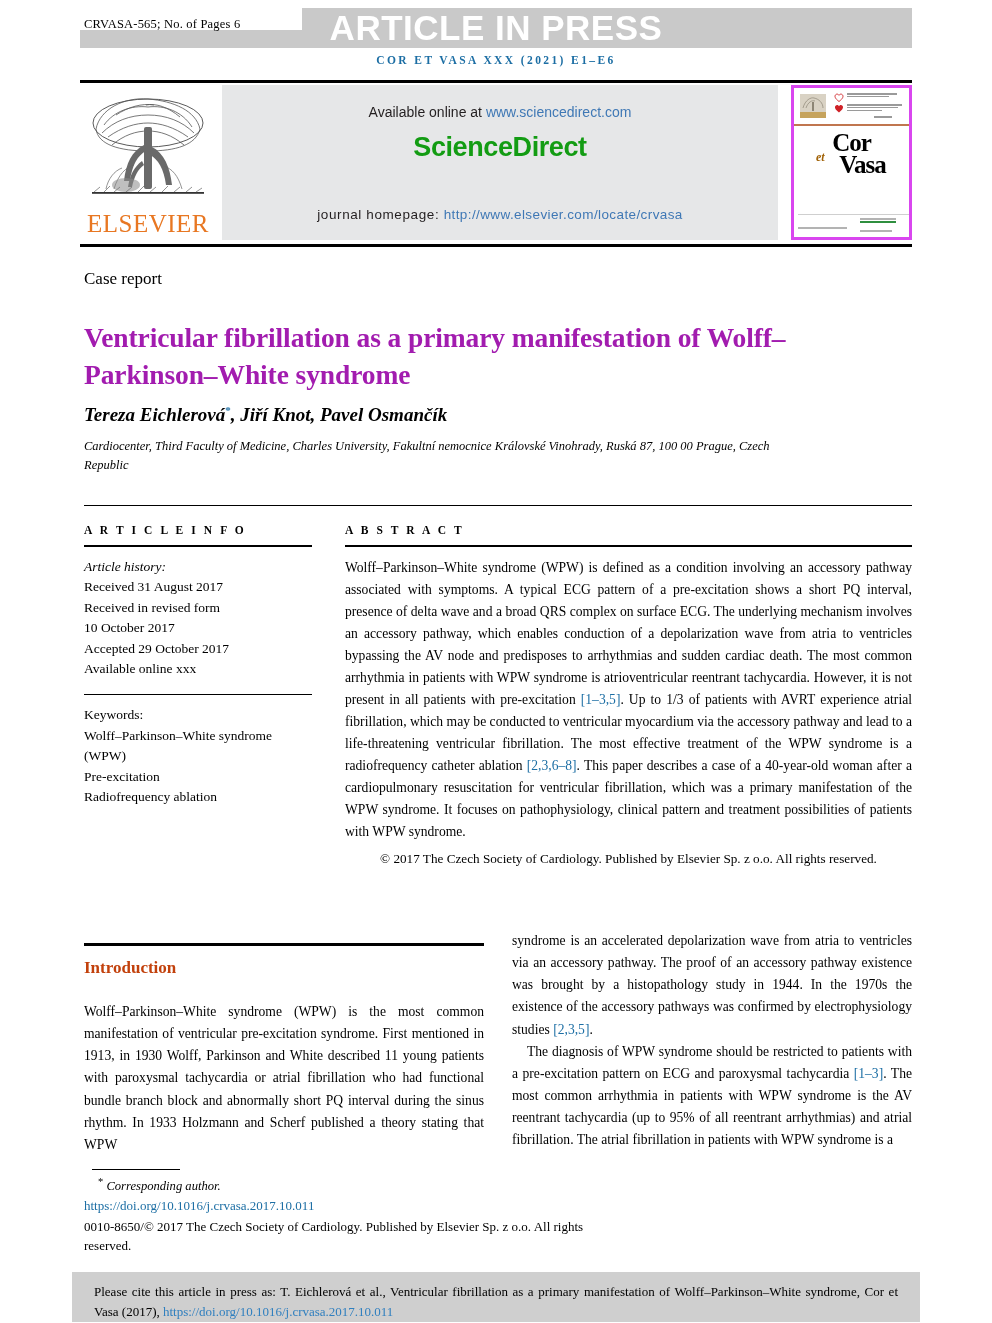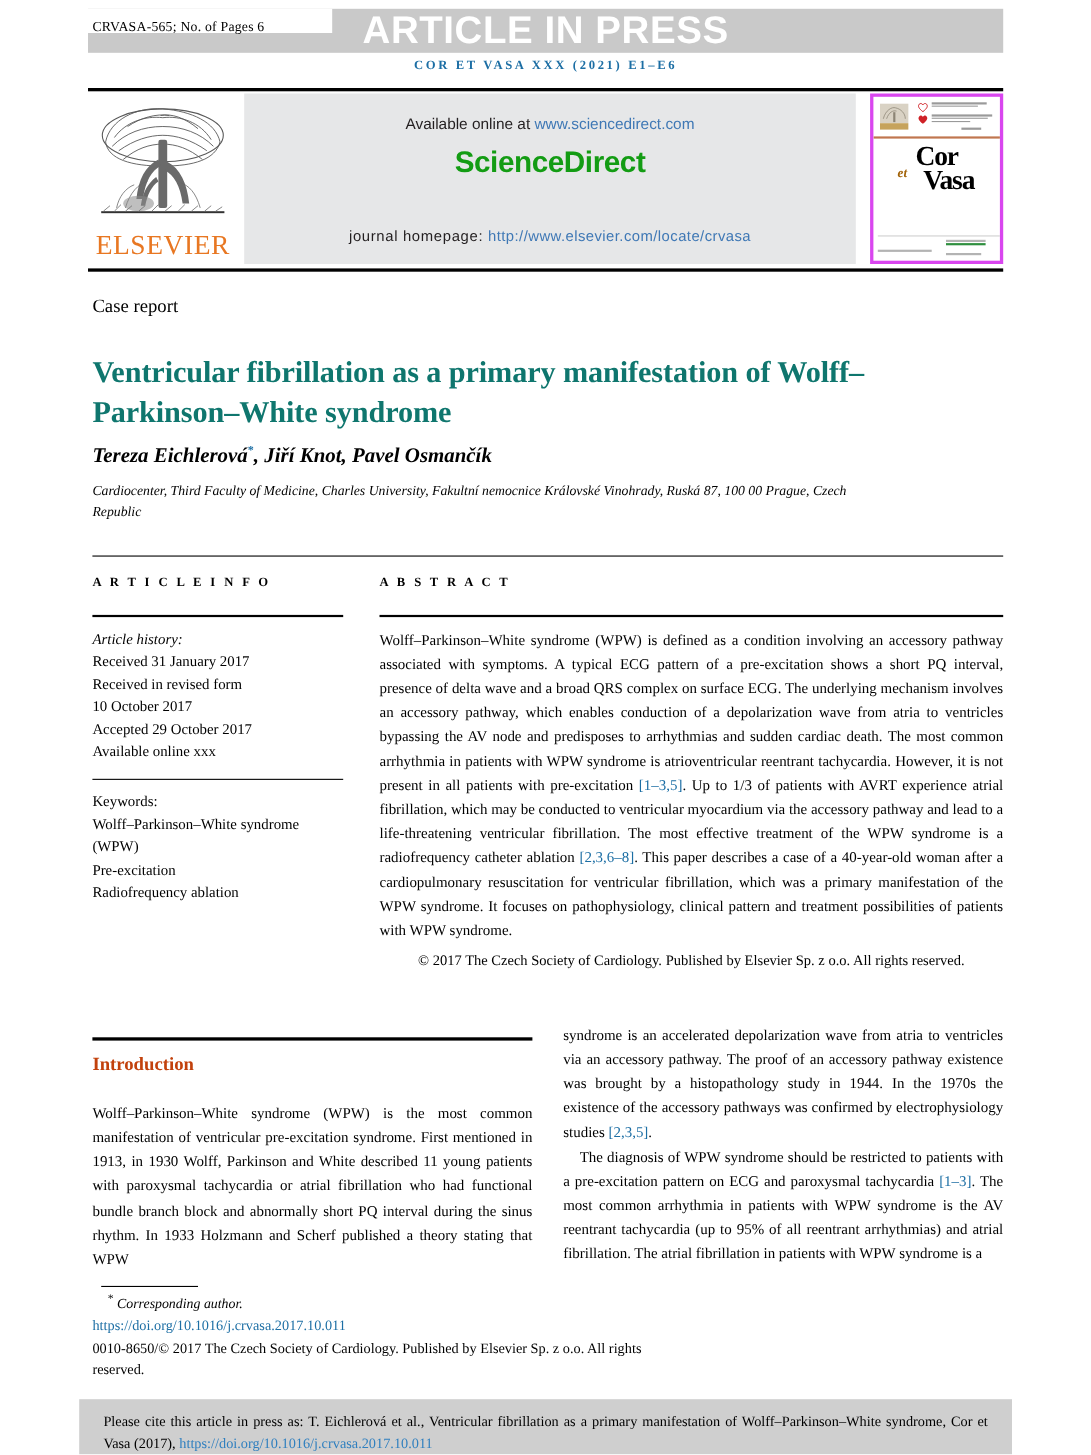--- a/index.html
+++ b/index.html
@@ -139,21 +139,21 @@
     position: absolute; left: 84px; top: 269px;
     font-family: "Liberation Serif", serif;
     font-size: 17px; color: #000;
   }
   .title {
     position: absolute; left: 84px; top: 302px; width: 740px;
     font-family: "Liberation Serif", serif;
     font-weight: bold;
     font-size: 27.5px;
     line-height: 1.32;
-    color: #0f766e;
+    color: #a21caf;
     letter-spacing: -0.1px;
   }
   .authors {
     position: absolute; left: 84px; top: 404px; width: 800px;
     font-family: "Liberation Serif", serif;
     font-style: italic; font-weight: bold;
     font-size: 19px; color: #000;
   }
   .authors sup { color:#1c6ea4; font-size: 11px; font-style: normal; }
   .affil {
@@ -168,21 +168,21 @@
   .hrule-info {
     position:absolute; left:84px; top:505px; width:828px; height:1px; background:#000;
   }
   .col-info { position:absolute; left:84px; top:524px; width:228px; }
   .col-abs  { position:absolute; left:345px; top:524px; width:567px; }
 
   .sec-head {
     font-family: "Liberation Serif", serif;
     font-weight: bold; font-size: 11.5px;
     letter-spacing: 2.6px; color:#000;
-    margin-bottom: 23px;
+    margin-bottom: 9px;
   }
   .sec-rule { height: 1.6px; background: #000; margin-bottom: 10px; }
   .info-block {
     font-family: "Liberation Serif", serif;
     font-size: 13.5px; line-height: 1.52; color:#000;
   }
   .info-block .it { font-style: italic; }
   .info-rule2 { height:1.6px; background:#000; margin:14px 0 10px 0; }
 
   .abstract {
@@ -368,21 +368,21 @@
   </div>
   <div class="affil">Cardiocenter, Third Faculty of Medicine, Charles University, Fakultní nemocnice Královské Vinohrady, Ruská 87, 100 00 Prague, Czech Republic</div>
 
   <div class="hrule-info"></div>
 
   <div class="col-info">
     <div class="sec-head">A R T I C L E   I N F O</div>
     <div class="sec-rule"></div>
     <div class="info-block">
       <div class="it">Article history:</div>
-      <div>Received 31 January 2017</div>
+      <div>Received 31 August 2017</div>
       <div>Received in revised form</div>
       <div>10 October 2017</div>
       <div>Accepted 29 October 2017</div>
       <div>Available online xxx</div>
     </div>
     <div class="info-rule2"></div>
     <div class="info-block">
       <div>Keywords:</div>
       <div>Wolff–Parkinson–White syndrome</div>
       <div>(WPW)</div>

